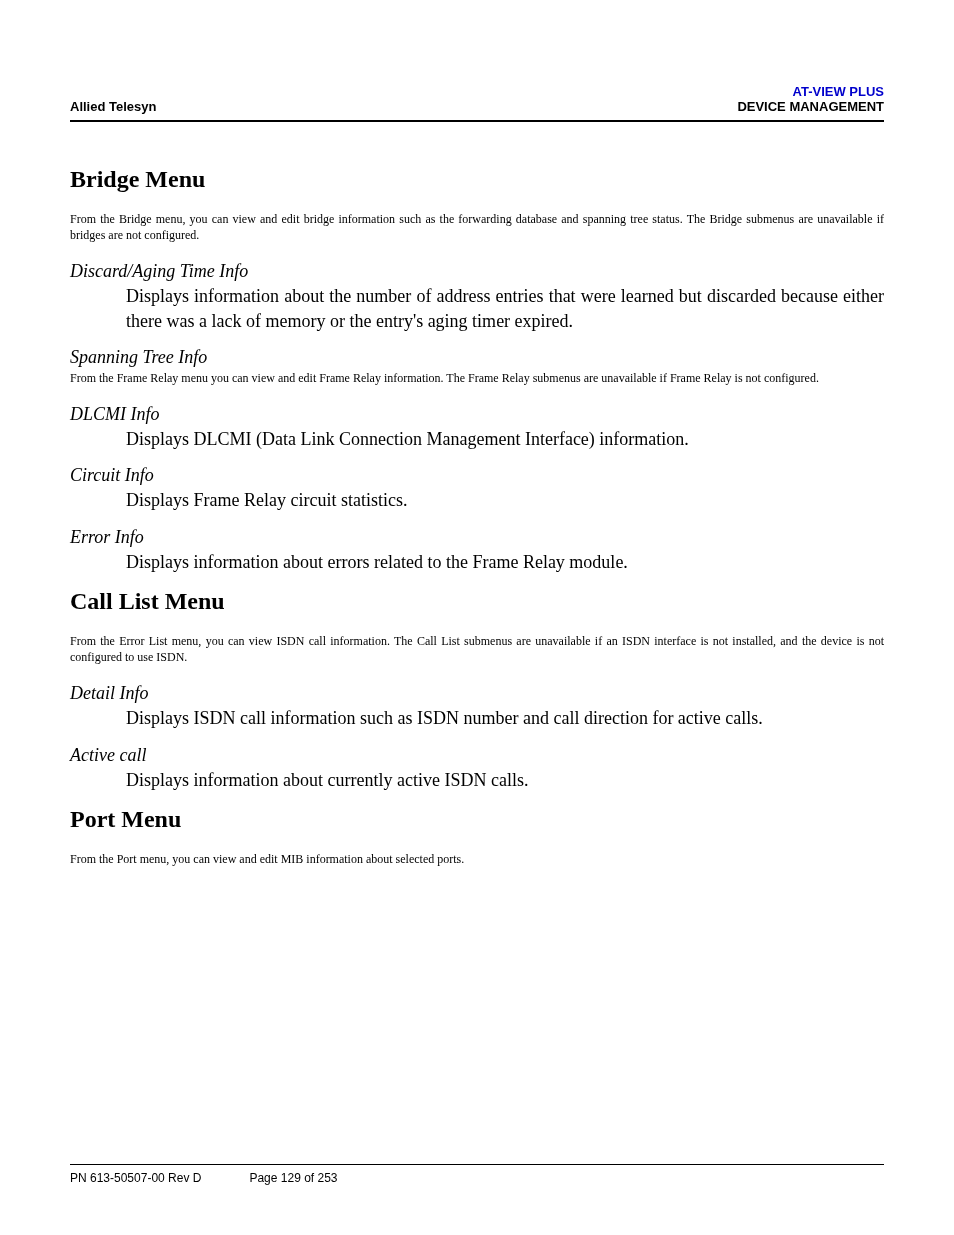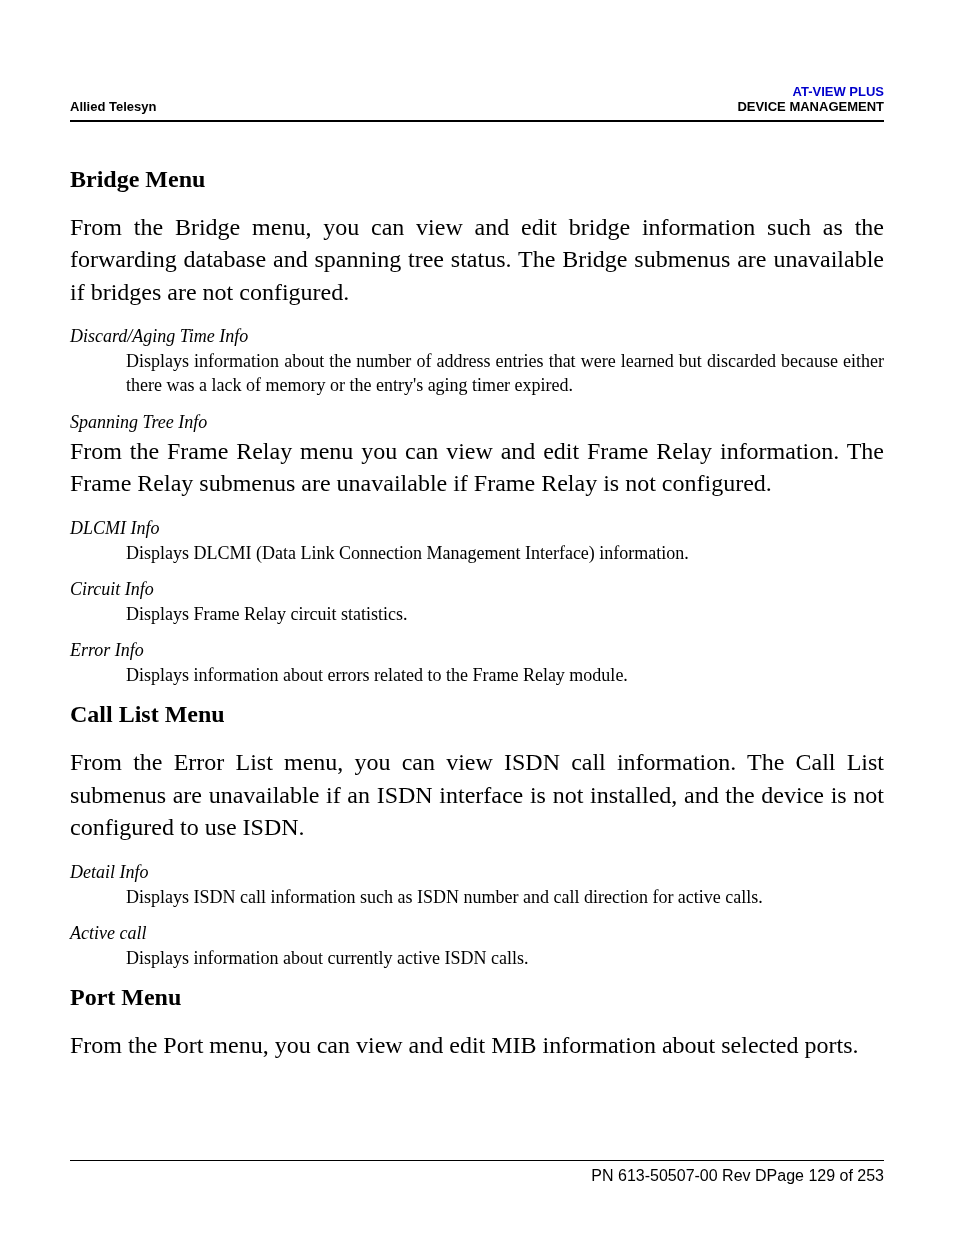--- a/index.html
+++ b/index.html
@@ -38,21 +38,21 @@
   .content {
     padding-top: 30px;
   }
   h2.section-heading {
     font-family: "Times New Roman", Times, serif;
     font-weight: bold;
     font-size: 24px;
     margin: 14px 0 18px 0;
   }
   p.intro {
-    font-size: 24px;
+    font-size: 12px;
     line-height: 1.35;
     text-align: justify;
     margin: 0 0 18px 0;
   }
   .term {
     font-style: italic;
     font-size: 18px;
     margin: 10px 0 2px 0;
   }
   .definition {
@@ -62,23 +62,24 @@
     text-align: justify;
   }
   .footer {
     position: absolute;
     left: 70px;
     right: 70px;
     bottom: 50px;
     border-top: 1px solid #000;
     padding-top: 6px;
     font-family: Verdana, Arial, sans-serif;
-    font-size: 16px;
+    font-size: 12px;
     display: flex;
-    justify-content: flex-end;
+    justify-content: flex-start;
+    gap: 48px;
   }
 </style>
 </head>
 <body>
 
 <div class="page">
 
   <div class="header">
     <div class="header-left">Allied Telesyn</div>
     <div class="header-right">

